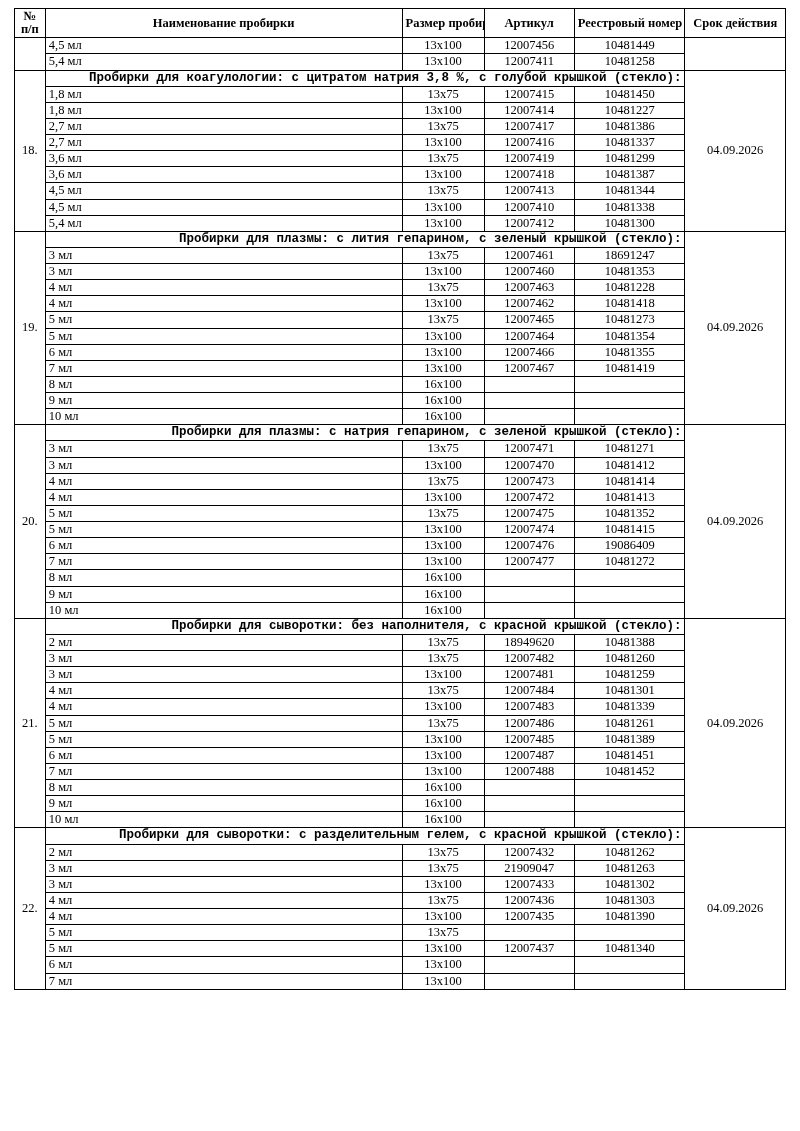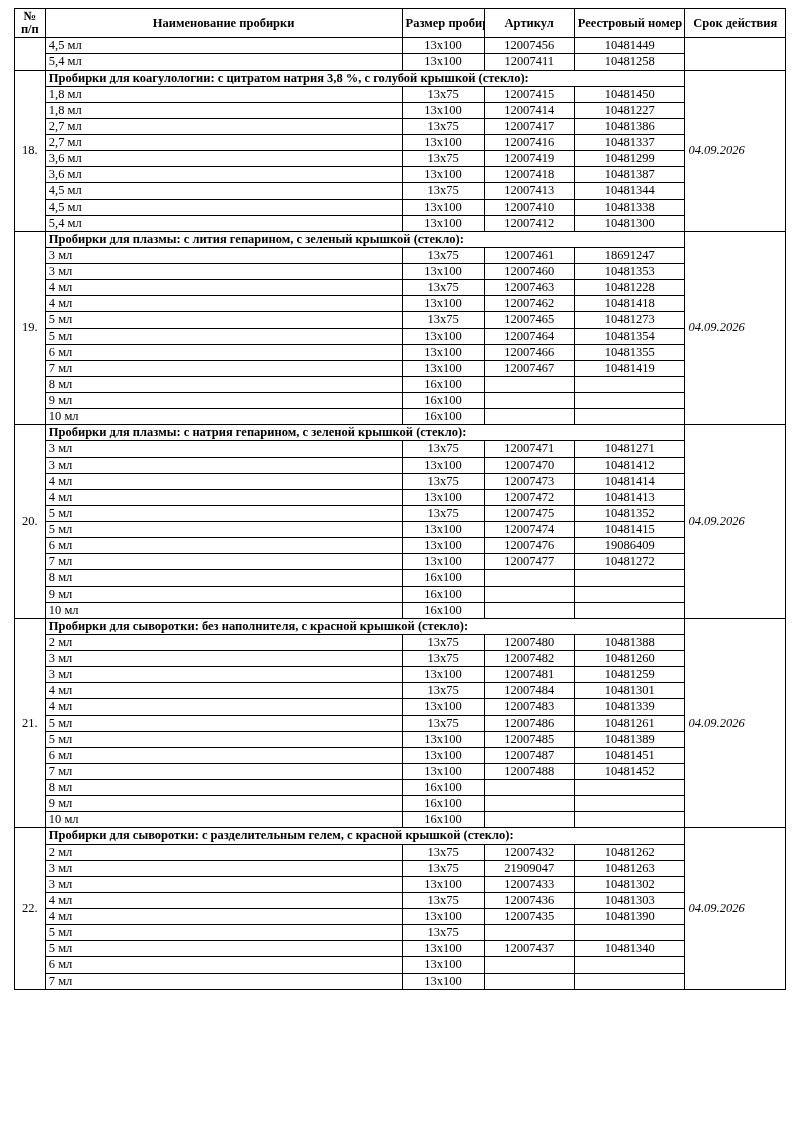--- a/index.html
+++ b/index.html
@@ -52,32 +52,33 @@
     font-size: 12.5px;
     vertical-align: top;
     padding-top: 2px;
   }
   td.name {
     text-align: left;
     padding-left: 6px;
     margin-top: 32px;
   }
   td.group {
-    text-align: left;
+    text-align: right;
     font-weight: bold;
     font-size: 12.5px;
     padding: 1px 2px;
+    font-family: Liberation Mono, monospace;
   }
   td.ctr {
     text-align: center;
   }
   td.term {
+    text-align: center;
     vertical-align: middle;
     font-size: 12.5px;
-    font-style: italic;
   }
   .rowh { height: 15px; }
 </style>
 </head>
 <body>
 
 <div class="page">
   <table class="doc">
     <colgroup>
       <col class="c-num">
@@ -317,21 +318,21 @@
           <td class="ctr"></td>
         </tr>
         <tr class="rowh">
           <td class="num" rowspan="13">21.</td>
           <td class="group" colspan="4">Пробирки для сыворотки: без наполнителя, с красной крышкой (стекло):</td>
           <td class="term" rowspan="13">04.09.2026</td>
         </tr>
         <tr class="rowh">
           <td class="name">2 мл</td>
           <td class="ctr">13х75</td>
-          <td class="ctr">12007480</td>
+          <td class="ctr">18949620</td>
           <td class="ctr">10481388</td>
         </tr>
         <tr class="rowh">
           <td class="name">3 мл</td>
           <td class="ctr">13х75</td>
           <td class="ctr">12007482</td>
           <td class="ctr">10481260</td>
         </tr>
         <tr class="rowh">
           <td class="name">3 мл</td>

